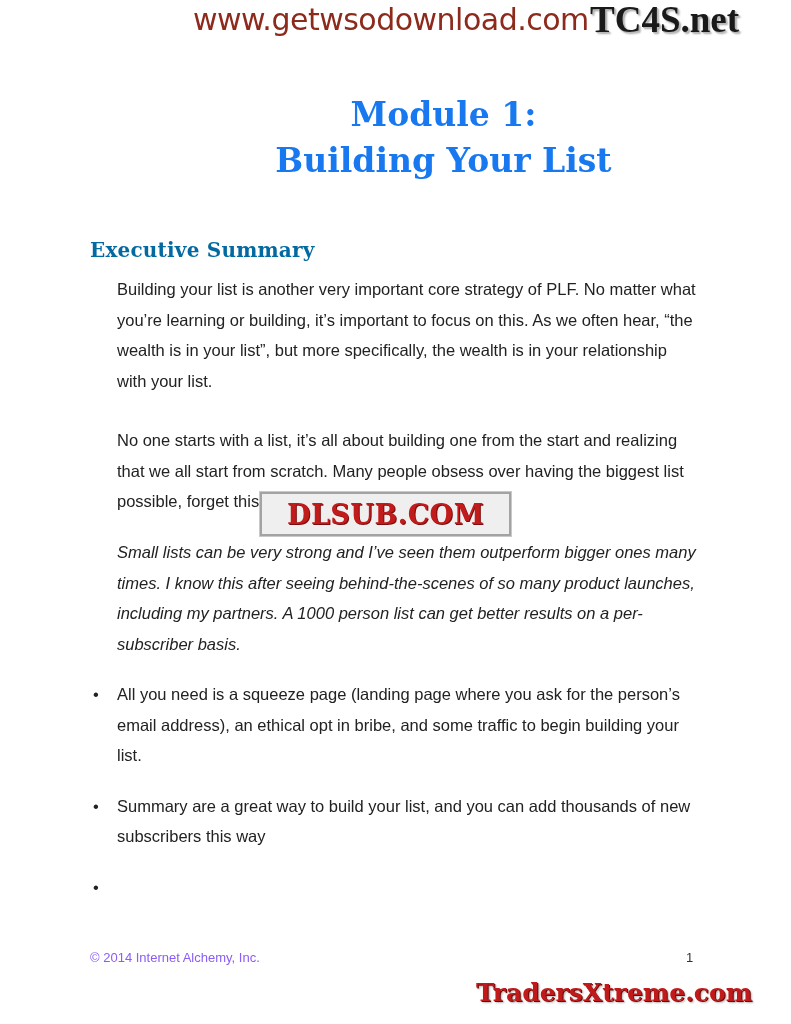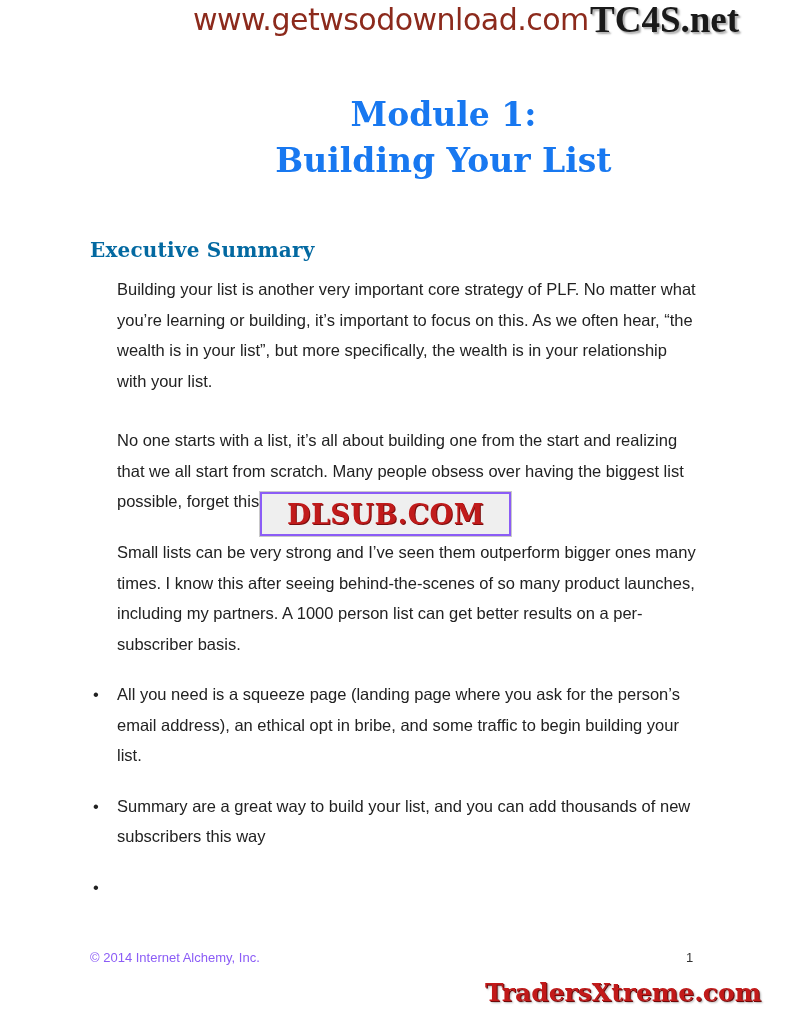--- a/index.html
+++ b/index.html
@@ -88,21 +88,21 @@
     position: absolute;
     left: 117px;
     width: 583px;
     font-size: 16.5px;
     line-height: 30.5px;
     color: #222222;
     text-align: left;
   }
   .p1 { top: 274px; }
   .p2 { top: 425px; }
-  .p3 { top: 537px; }
+  .p3 { top: 537px; font-style: italic; }
 
   .bullets {
     position: absolute;
     left: 92px;
     top: 679px;
     width: 608px;
   }
   .bullet {
     position: relative;
     padding-left: 25px;
@@ -136,21 +136,21 @@
   }
 
   
   .wm-dlsub {
     position: absolute;
     left: 260px;
     top: 492px;
     width: 247px;
     height: 40px;
     background: #efefef;
-    border: 2px solid #8b5cf6;
+    border: 2px solid #a3a3a3;
     box-shadow: 0 0 0 1px #c9c9c9;
     display: flex;
     align-items: center;
     justify-content: center;
     font-family: "DejaVu Serif", serif;
     font-weight: bold;
     font-size: 27px;
     color: #c11b1b;
     letter-spacing: 0.5px;
     text-shadow: 1px 1px 0 #7a0d0d;
@@ -160,21 +160,20 @@
   .wm-traders {
     position: absolute;
     left: 476px;
     top: 978px;
     font-family: "DejaVu Serif", serif;
     font-weight: bold;
     font-size: 25px;
     color: #c21a1a;
     text-shadow: 1px 1px 0 #6e0a0a, 2px 2px 2px rgba(0,0,0,0.3);
     white-space: nowrap;
-    margin-left: 9px;
   }
 </style>
 </head>
 <body>
 
 <div class="page">
 
   <div class="top-watermarks">
     <div class="wm-getwso">www.getwsodownload.com</div>
     <div class="wm-tc4s">TC4S.net</div>

